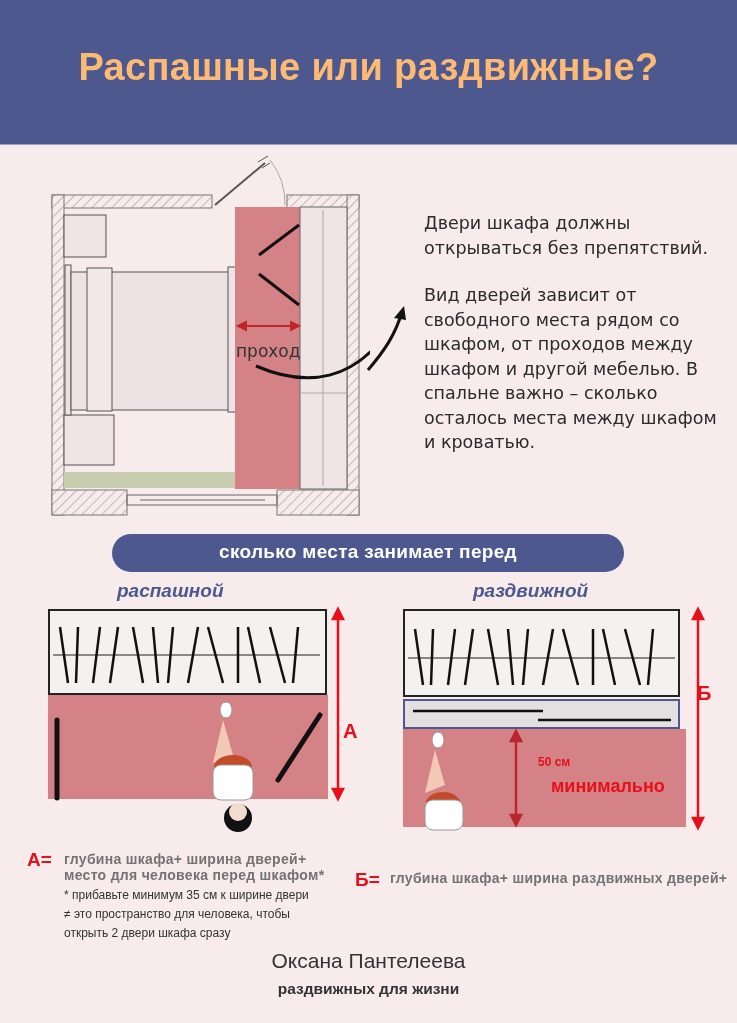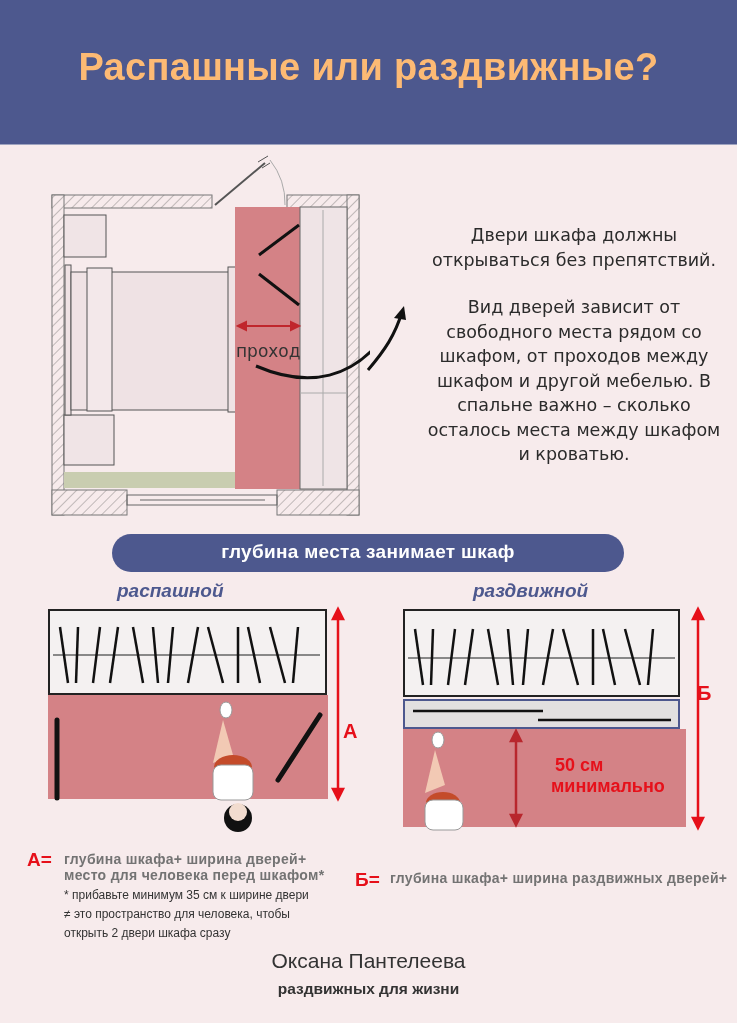--- a/index.html
+++ b/index.html
@@ -1,20 +1,20 @@
 <!DOCTYPE html>
 <html><head>
 <meta charset="utf-8">
 <style>
   html, body { margin:0; padding:0; }
   body { width:737px; height:1023px; background:#f7ebec; position:relative; overflow:hidden; font-family:"Liberation Sans", sans-serif; }
   .header { position:absolute; left:0; top:0; width:737px; height:144px; background:#4d588e; border-bottom:1px solid #9ea3bf; }
   .header h1 { margin:0; position:absolute; left:0; right:0; top:46px; text-align:center; color:#fdba74; font-size:38px; font-weight:bold; letter-spacing:0.3px; }
   .plan { position:absolute; left:40px; top:150px; width:330px; height:370px; }
-  .info { position:absolute; left:424px; top:223px; width:300px; font-family:"DejaVu Sans", sans-serif; font-size:17.5px; line-height:24.5px; color:#2b2b2b;text-align:center; }
+  .info { position:absolute; left:424px; top:211px; width:300px; font-family:"DejaVu Sans", sans-serif; font-size:17.5px; line-height:24.5px; color:#2b2b2b; }
   .info p { margin:0 0 23px 0; }
   .pill { position:absolute; left:112px; top:534px; width:512px; height:38px; border-radius:19px; background:#4d588e; color:#fff; text-align:center; font-size:19px; font-weight:900; line-height:36px; letter-spacing:0.3px; }
   .sub { position:absolute; top:580px; color:#4d588e; font-size:19px; font-weight:900;font-style:italic; }
   .diag { position:absolute; }
   .redlabel { position:absolute; color:#e6101a; font-weight:bold; }
   .formula { position:absolute; color:#737373; font-weight:bold; font-size:14px; line-height:16px; letter-spacing:0.3px; }
   .note { position:absolute; left:64px; top:886px; width:300px; color:#333; font-size:12px; line-height:19px; }
   .author { position:absolute; left:0; right:0; top:949px; text-align:center; color:#333; font-size:21px; }
   .tagline { position:absolute; left:0; right:0; top:980px; text-align:center; color:#333; font-size:15.5px; font-weight:bold; }
 </style>
@@ -88,21 +88,21 @@
 <svg style="position:absolute;left:360px;top:300px" width="50" height="80">
   <path d="M8 70 C 25 50, 35 35, 42 12" stroke="#111" stroke-width="3" fill="none"></path>
   <polygon points="44,6 34,18 46,20" fill="#111"></polygon>
 </svg>
 
 <div class="info">
   <p>Двери шкафа должны открываться без препятствий.</p>
   <p>Вид дверей зависит от свободного места рядом со шкафом, от проходов между шкафом и другой мебелью. В спальне важно – сколько осталось места между шкафом и кроватью.</p>
 </div>
 
-<div class="pill">глубина места занимает шкаф</div>
+<div class="pill">сколько места занимает перед</div>
 <div class="sub" style="left:117px">распашной</div>
 <div class="sub" style="left:473px">раздвижной</div>
 
 <svg class="diag" style="left:48px;top:605px" width="320" height="230">
   <rect x="0" y="90" width="280" height="104" fill="#d48286"></rect>
   <rect x="1" y="5" width="277" height="84" fill="#f4f1f1" stroke="#222" stroke-width="2"></rect>
   <line x1="5" y1="50" x2="272" y2="50" stroke="#888" stroke-width="2"></line>
   <g stroke="#111" stroke-width="2.5">
     <line x1="12" y1="22" x2="20" y2="78"></line>
       <line x1="30" y1="22" x2="28" y2="78"></line>
@@ -169,21 +169,21 @@
     <ellipse cx="40" cy="198" rx="17" ry="11" fill="#c44b2a"></ellipse>
     <rect x="22" y="195" width="38" height="30" rx="8" fill="#fff" stroke="#999"></rect>
   </g>
   <g stroke="#e6101a" stroke-width="2.5" fill="#e6101a">
     <line x1="295" y1="12" x2="295" y2="215"></line>
     <polygon points="295,4 290,14 300,14"></polygon>
       <polygon points="295,223 290,213 300,213"></polygon>
   </g>
 </svg>
 <div class="redlabel" style="left:697px;top:682px;font-size:20px">Б</div>
-<div class="redlabel" style="left:555px;top:755px;font-size:18px">50 см</div>
+<div class="redlabel" style="left:538px;top:755px;font-size:12px">50 см</div>
 <div class="redlabel" style="left:551px;top:776px;font-size:18px">минимально</div>
 
 <div class="redlabel" style="left:27px;top:849px;font-size:19px">А=</div>
 <div class="formula" style="left:64px;top:851px">
   <div>глубина шкафа+ ширина дверей+</div>
   <div>место для человека перед шкафом*</div>
 </div>
 <div class="note">
   <div>* прибавьте минимум 35 см к ширине двери</div>
   <div>≠ это пространство для человека, чтобы</div>

